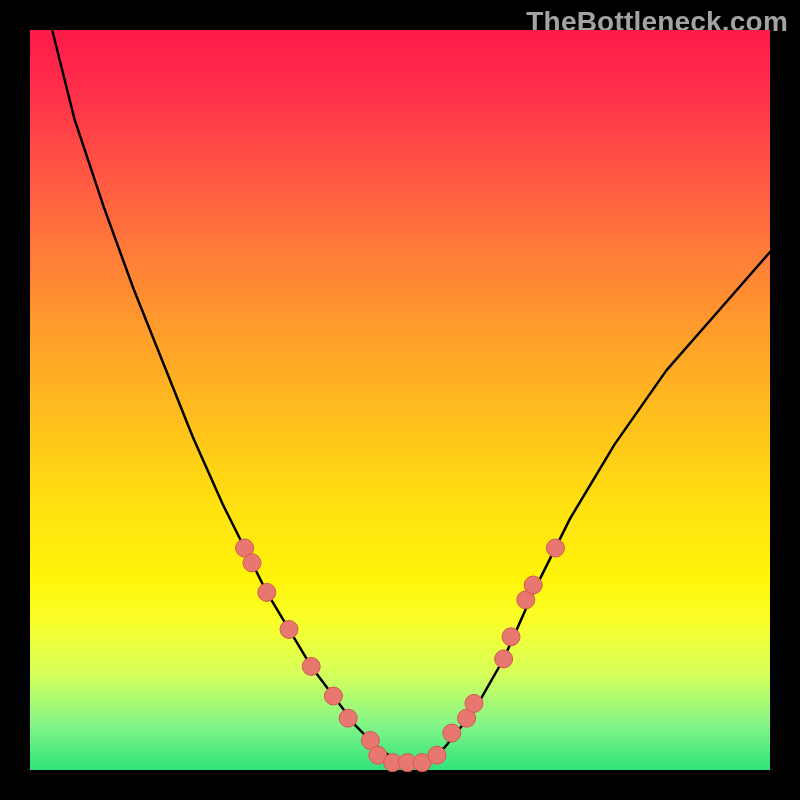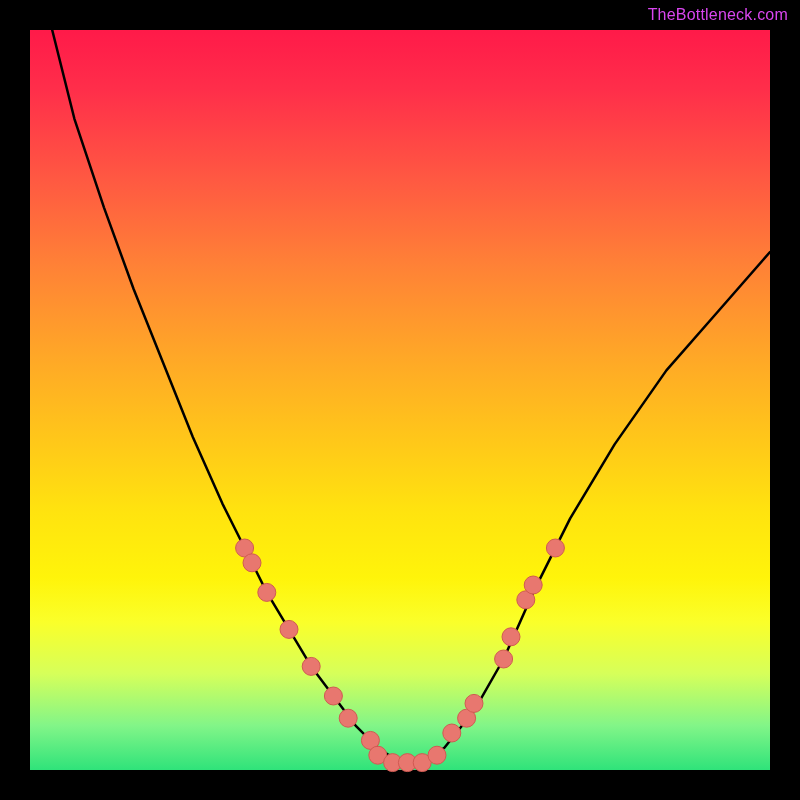--- a/index.html
+++ b/index.html
@@ -36,23 +36,23 @@
       #fff40a 74%,
       #faff2a 80%,
       #d6ff5a 87%,
       #82f588 94%,
       #2fe37a 100%);
   }
   .watermark {
     position: absolute;
     top: 6px;
     right: 12px;
-    color: #d946ef;
-    font-size: 16px;
-    font-weight: 400;
+    color: #a3a3a3;
+    font-size: 28px;
+    font-weight: 700;
     letter-spacing: 0.2px;
     user-select: none;
   }
   svg.curve {
     position: absolute;
     top: 0;
     left: 0;
     width: 740px;
     height: 740px;
     overflow: visible;

